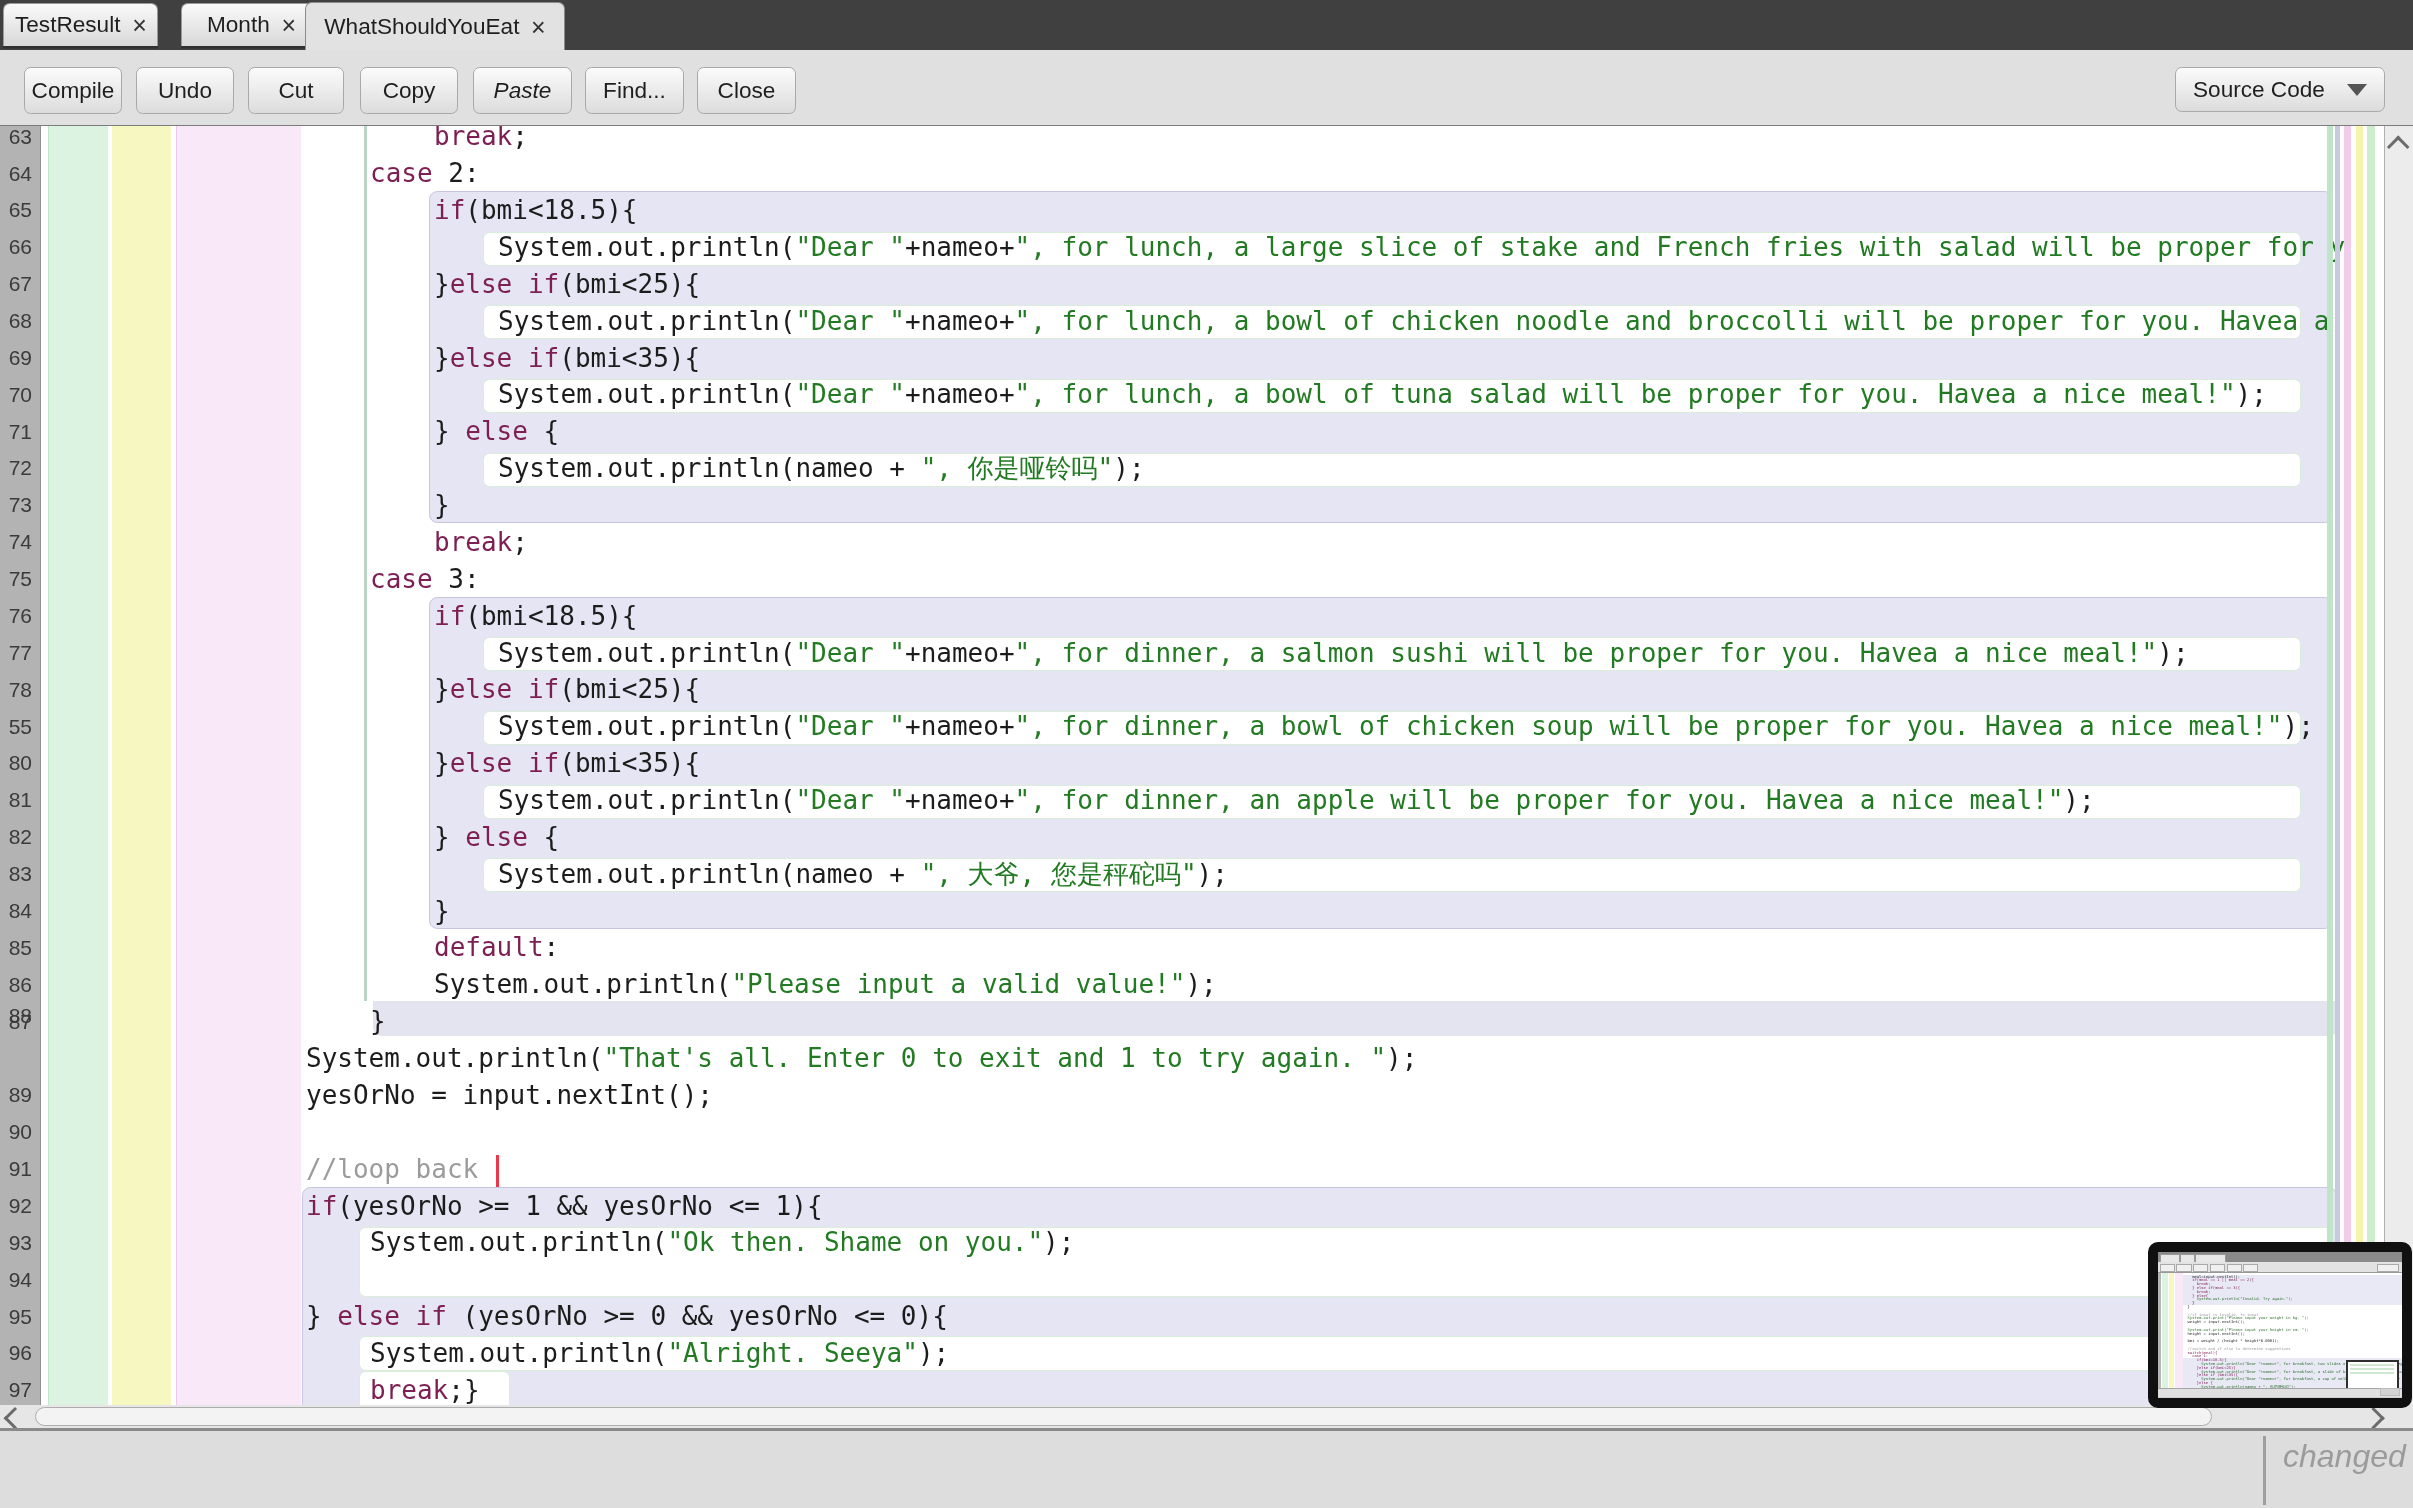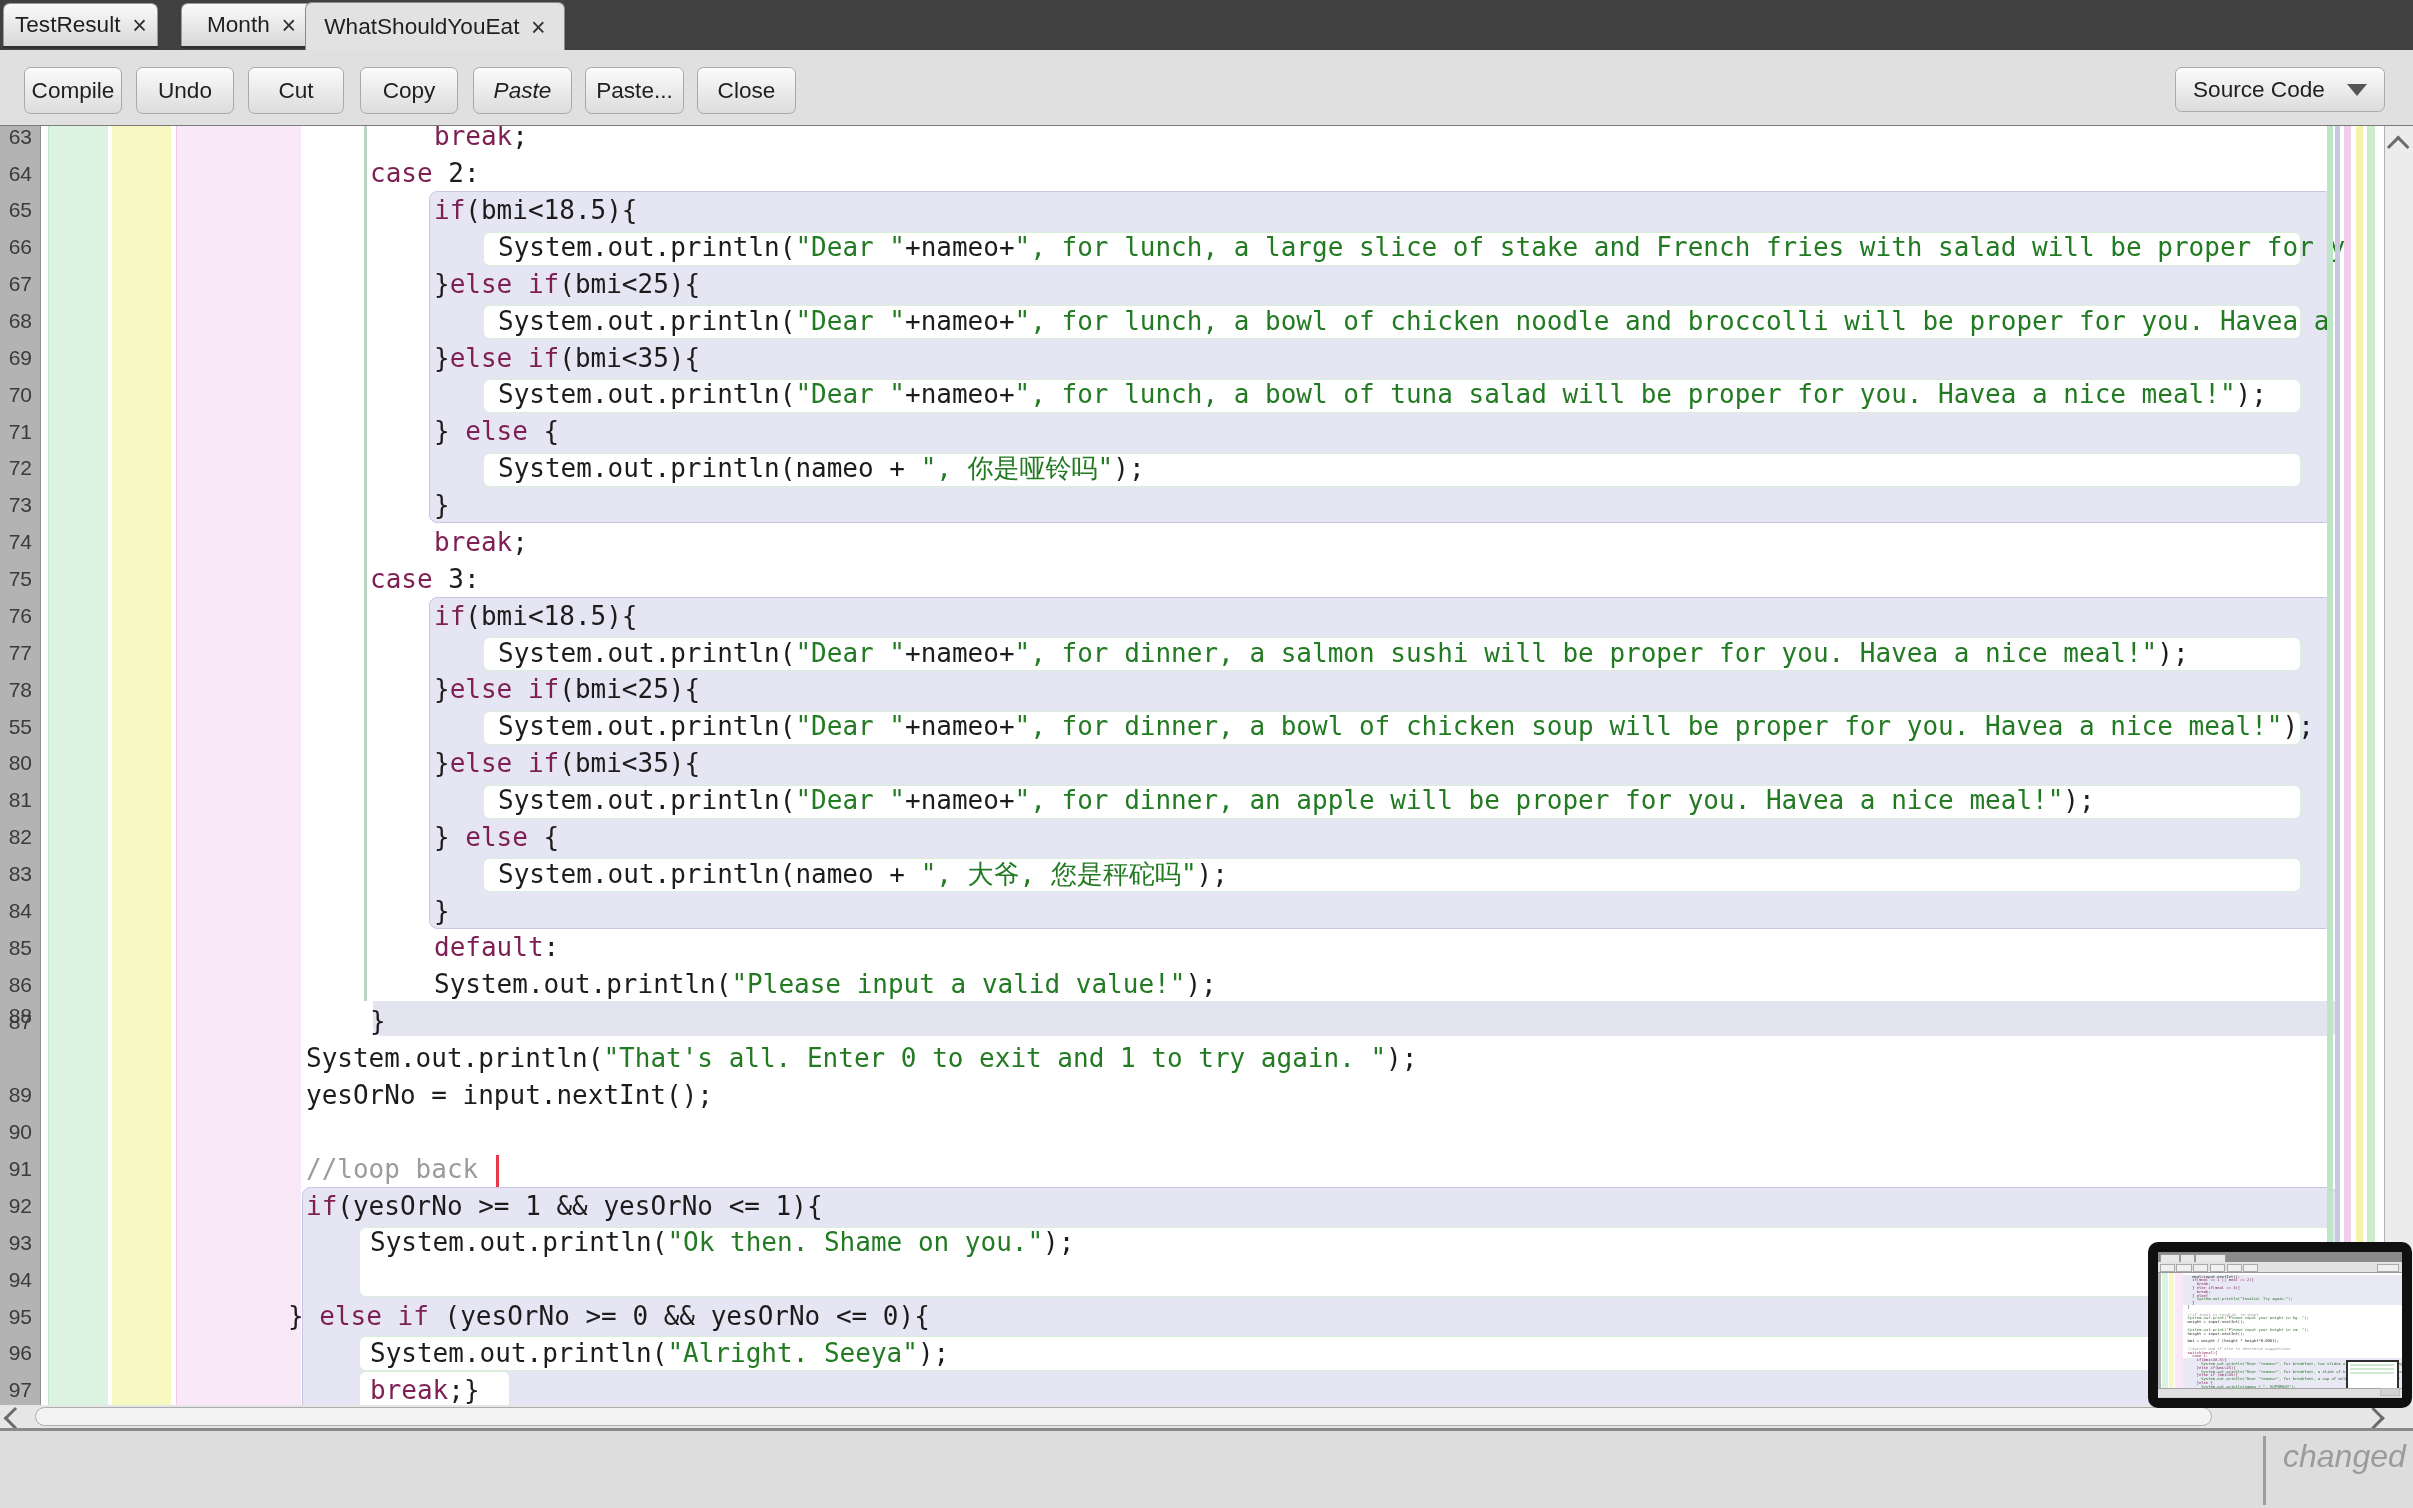--- a/index.html
+++ b/index.html
@@ -100,21 +100,21 @@
   <div id="toolbar">
     <div id="viewsel">
       <span>Source Code</span>
       <span class="tri-down"></span>
     </div>
   <div class="tbtn" style="left: 24px; width: 96px;">Compile</div>
       <div class="tbtn" style="left: 136px; width: 96px;">Undo</div>
       <div class="tbtn" style="left: 248px; width: 94px;">Cut</div>
       <div class="tbtn" style="left: 360px; width: 96px;">Copy</div>
       <div class="tbtn" style="left: 473px; width: 97px; font-style: italic;">Paste</div>
-      <div class="tbtn" style="left: 585px; width: 97px;">Paste...</div>
+      <div class="tbtn" style="left: 585px; width: 97px;">Find...</div>
       <div class="tbtn" style="left: 697px; width: 97px;">Close</div>
     </div>
 
   <div id="code">
     <div id="col-green" class="col"></div>
     <div id="col-yellow" class="col"></div>
     <div id="col-pink" class="col"></div>
     <div id="switch-edge"></div>
     <div id="boxes">
         <div class="scopebox" style="left: 429px; top: 65px; width: 1904px; height: 332px;"></div>
@@ -159,21 +159,21 @@
         <div class="codeline" style="top: 804px; left: 434px;"><span class="k">default</span><span class="p">:</span></div>
         <div class="codeline" style="top: 841px; left: 434px;"><span class="p">System.out.println(</span><span class="s">"Please input a valid value!"</span><span class="p">);</span></div>
         <div class="codeline" style="top: 878px; left: 370px;"><span class="p">}</span></div>
         <div class="codeline" style="top: 915px; left: 306px;"><span class="p">System.out.println(</span><span class="s">"That's all. Enter 0 to exit and 1 to try again. "</span><span class="p">);</span></div>
         <div class="codeline" style="top: 952px; left: 306px;"><span class="p">yesOrNo = input.nextInt();</span></div>
         <div class="codeline" style="top: 989px; left: 306px;"></div>
         <div class="codeline" style="top: 1026px; left: 306px;"><span class="c">//loop back </span></div>
         <div class="codeline" style="top: 1063px; left: 306px;"><span class="k">if</span><span class="p">(yesOrNo &gt;= 1 &amp;&amp; yesOrNo &lt;= 1){</span></div>
         <div class="codeline" style="top: 1099px; left: 370px;"><span class="p">System.out.println(</span><span class="s">"Ok then. Shame on you."</span><span class="p">);</span></div>
         <div class="codeline" style="top: 1136px; left: 306px;"></div>
-        <div class="codeline" style="top: 1173px; left: 288px;"><span class="p">} </span><span class="k">else</span><span class="p"> </span><span class="k">if</span><span class="p"> (yesOrNo &gt;= 0 &amp;&amp; yesOrNo &lt;= 0){</span></div>
+        <div class="codeline" style="top: 1173px; left: 306px;"><span class="p">} </span><span class="k">else</span><span class="p"> </span><span class="k">if</span><span class="p"> (yesOrNo &gt;= 0 &amp;&amp; yesOrNo &lt;= 0){</span></div>
         <div class="codeline" style="top: 1210px; left: 370px;"><span class="p">System.out.println(</span><span class="s">"Alright. Seeya"</span><span class="p">);</span></div>
         <div class="codeline" style="top: 1247px; left: 370px;"><span class="k">break</span><span class="p">;}</span></div>
       </div>
     <div id="caret"></div>
     <div id="stripes">
         <div class="stripe" style="left: 2327px; width: 5.9px; background: rgb(191, 229, 201);"></div>
         <div class="stripe" style="left: 2335px; width: 5px; background: rgb(201, 200, 224);"></div>
         <div class="stripe" style="left: 2344px; width: 6.7px; background: rgb(242, 205, 235);"></div>
         <div class="stripe" style="left: 2356px; width: 6.7px; background: rgb(244, 244, 173);"></div>
         <div class="stripe" style="left: 2367px; width: 7.5px; background: rgb(205, 237, 205);"></div>

